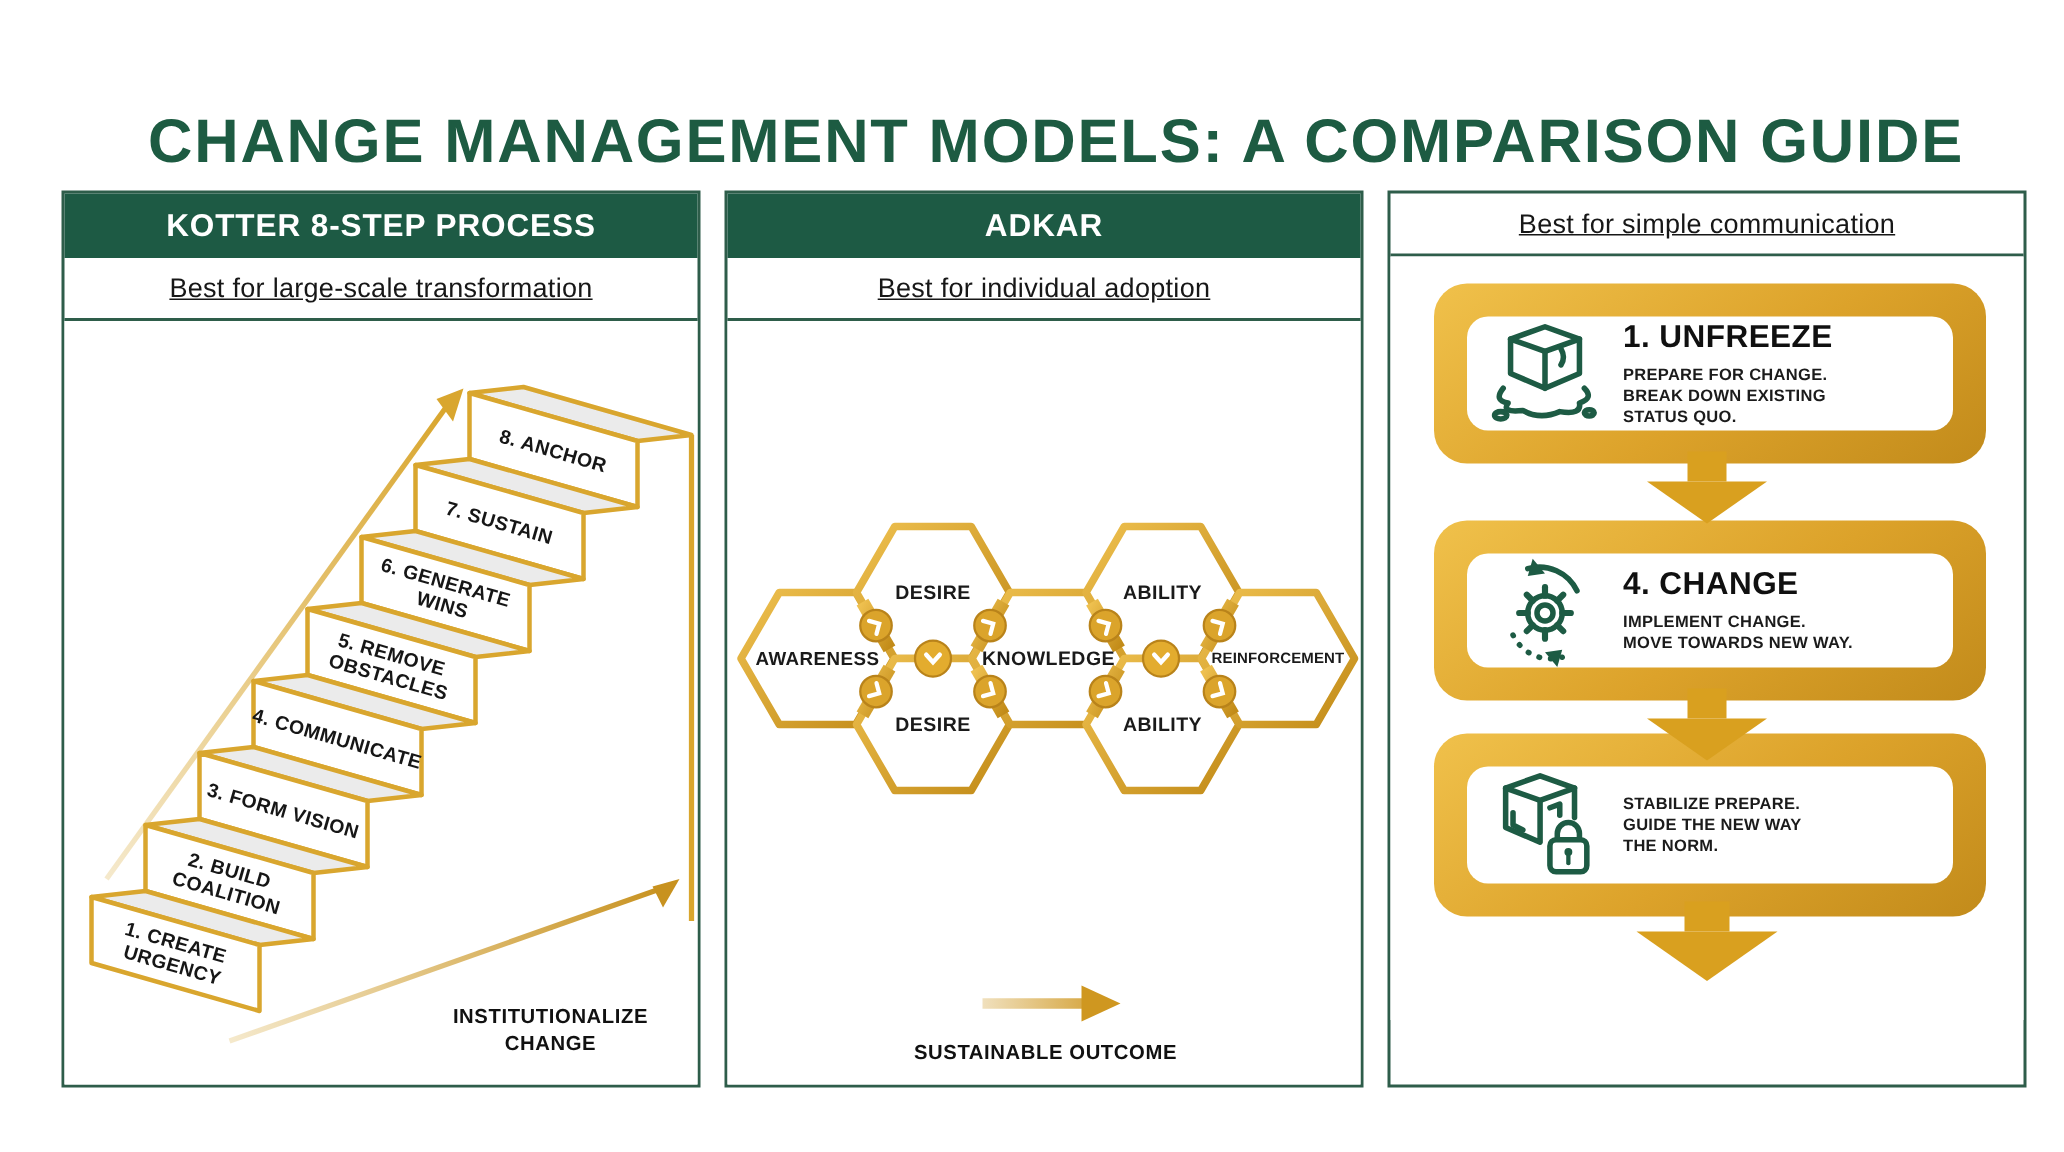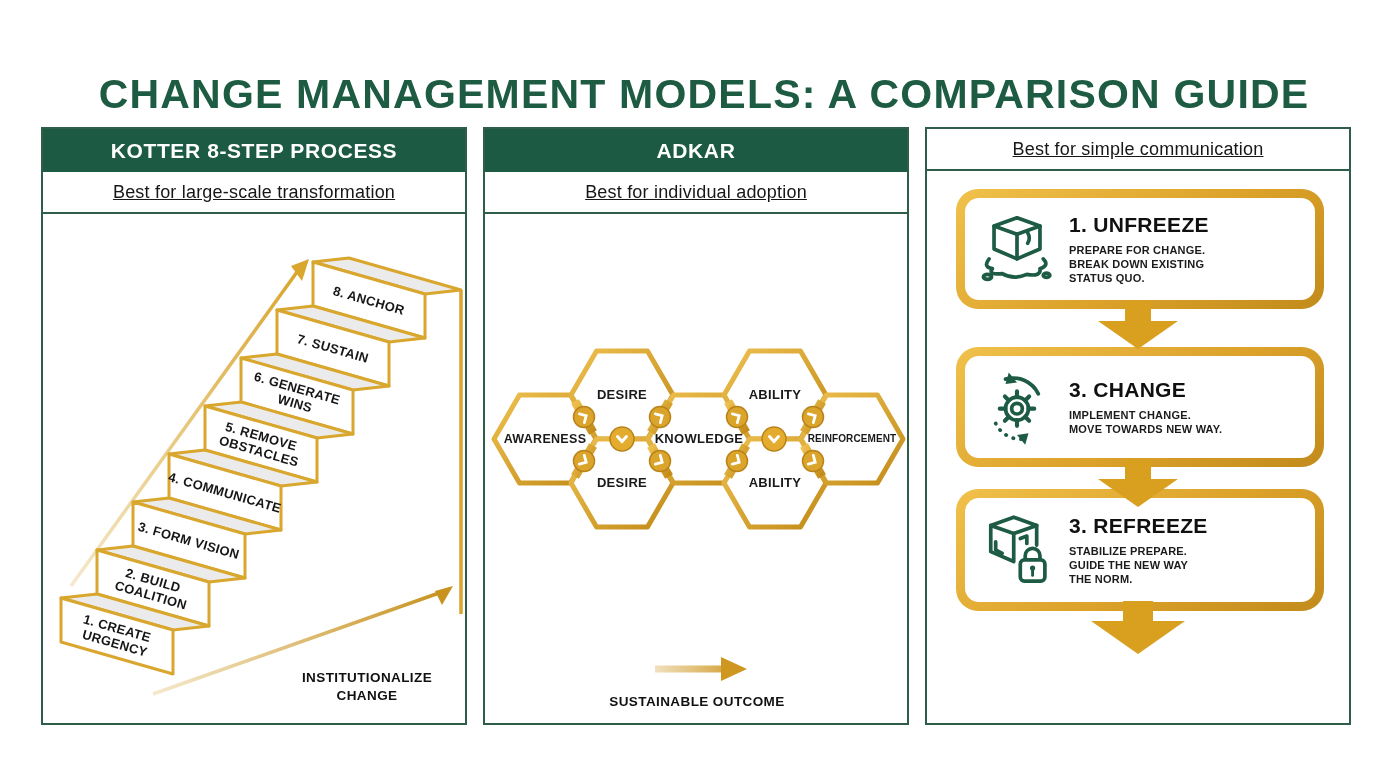--- a/index.html
+++ b/index.html
@@ -26,21 +26,21 @@
   svg text{font-family:"Liberation Sans",sans-serif;}
   .step-label{font-size:13px;font-weight:700;fill:#161616;letter-spacing:.3px;}
   .hex-label{font-size:13px;font-weight:700;fill:#1a1a1a;letter-spacing:.3px;text-anchor:middle;}
   .hex-label-small{font-size:10px;font-weight:700;fill:#1a1a1a;letter-spacing:.1px;text-anchor:middle;}
   .svg-footnote{font-size:13.5px;font-weight:700;fill:#111111;letter-spacing:.4px;text-anchor:middle;}
 
   
   .lw-box{
     position:absolute;left:29px;width:368px;height:120px;border-radius:22px;
     background:linear-gradient(145deg,#f0c14b 0%,#dca22a 55%,#c28b1b 100%);
-    padding:9px;box-sizing:border-box;z-index:1;
+    padding:22px;box-sizing:border-box;z-index:1;
   }
   .lw-box-inner{
     background:#ffffff;border-radius:14px;width:100%;height:100%;
     display:flex;align-items:center;
   }
   .lw-icon{width:104px;display:flex;align-items:center;justify-content:center;flex:none;}
   .lw-text{flex:1;padding-right:14px;}
   .lw-stage-title{font-size:21px;font-weight:800;color:#101010;letter-spacing:.3px;margin-bottom:6px;}
   .lw-stage-line{font-size:11px;font-weight:600;color:#1b1b1b;line-height:1.3;letter-spacing:.2px;}
   .lw-arrow{position:absolute;left:50%;transform:translateX(-50%);z-index:2;
@@ -292,21 +292,21 @@
                 <line x1="35.2" y1="66.8" x2="40.1" y2="61.9"></line>
                   <line x1="59.9" y1="42.1" x2="64.8" y2="37.2"></line>
               </g>
               <path d="M76,34 A34,34 0 0 0 36,16"></path>
               <polygon points="40,8 36,22 50,20" fill="#1d5b44" stroke="none"></polygon>
               <path d="M24,70 A34,34 0 0 0 64,88" stroke-dasharray="0.5,9"></path>
               <polygon points="60,96 64,82 50,84" fill="#1d5b44" stroke="none"></polygon>
             </svg>
           </div>
           <div class="lw-text">
-            <div class="lw-stage-title">3. CHANGE</div>
+            <div class="lw-stage-title">4. CHANGE</div>
             <div class="lw-stage-line">IMPLEMENT CHANGE.</div>
             <div class="lw-stage-line">MOVE TOWARDS NEW WAY.</div>
           </div>
         </div>
       </div>
 
       <div class="lw-arrow" style="top:288px">
         <div class="stem"></div>
           <div class="head"></div>
       </div>
@@ -320,21 +320,20 @@
               <path d="M74,20 L74,44"></path>
               <path d="M24,40 L24,50 L32,54"></path>
               <path d="M54,36 L62,33 L62,42"></path>
               <path d="M60,62 v-5 a9,9 0 0 1 18,0 v5"></path>
               <rect x="54" y="62" width="30" height="26" rx="5" fill="#ffffff"></rect>
               <circle cx="69" cy="72" r="3.2" fill="#1d5b44" stroke="none"></circle>
               <line x1="69" y1="75" x2="69" y2="81" stroke-width="3.5"></line>
             </svg>
           </div>
           <div class="lw-text">
-            <div class="lw-stage-title">3. REFREEZE</div>
             <div class="lw-stage-line">STABILIZE PREPARE.</div>
             <div class="lw-stage-line">GUIDE THE NEW WAY</div>
             <div class="lw-stage-line">THE NORM.</div>
           </div>
         </div>
       </div>
 
       <div class="lw-arrow big" style="top:430px">
         <div class="stem"></div>
           <div class="head"></div>

